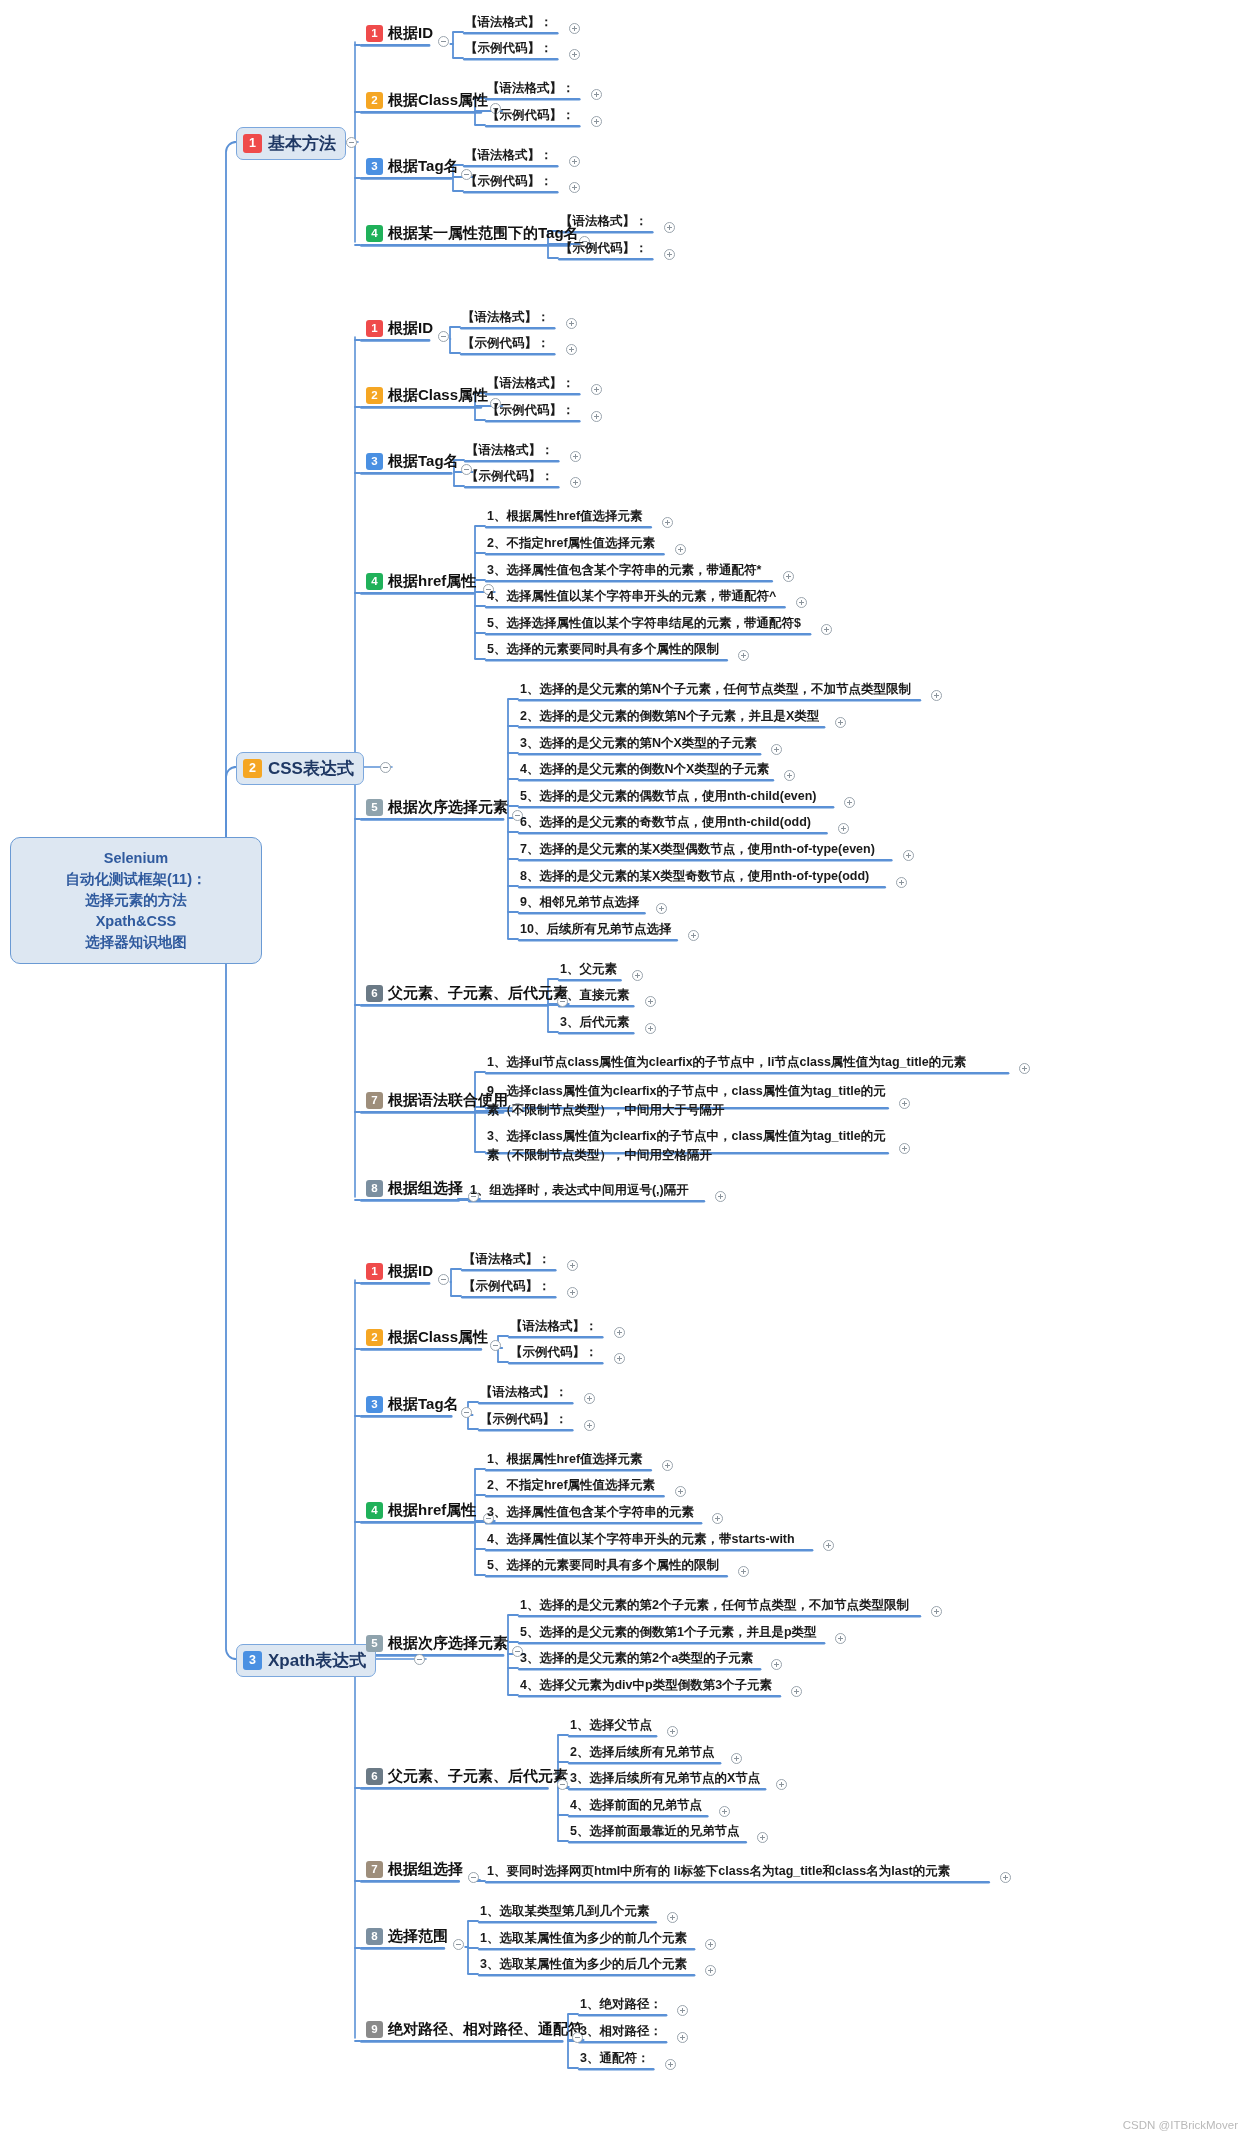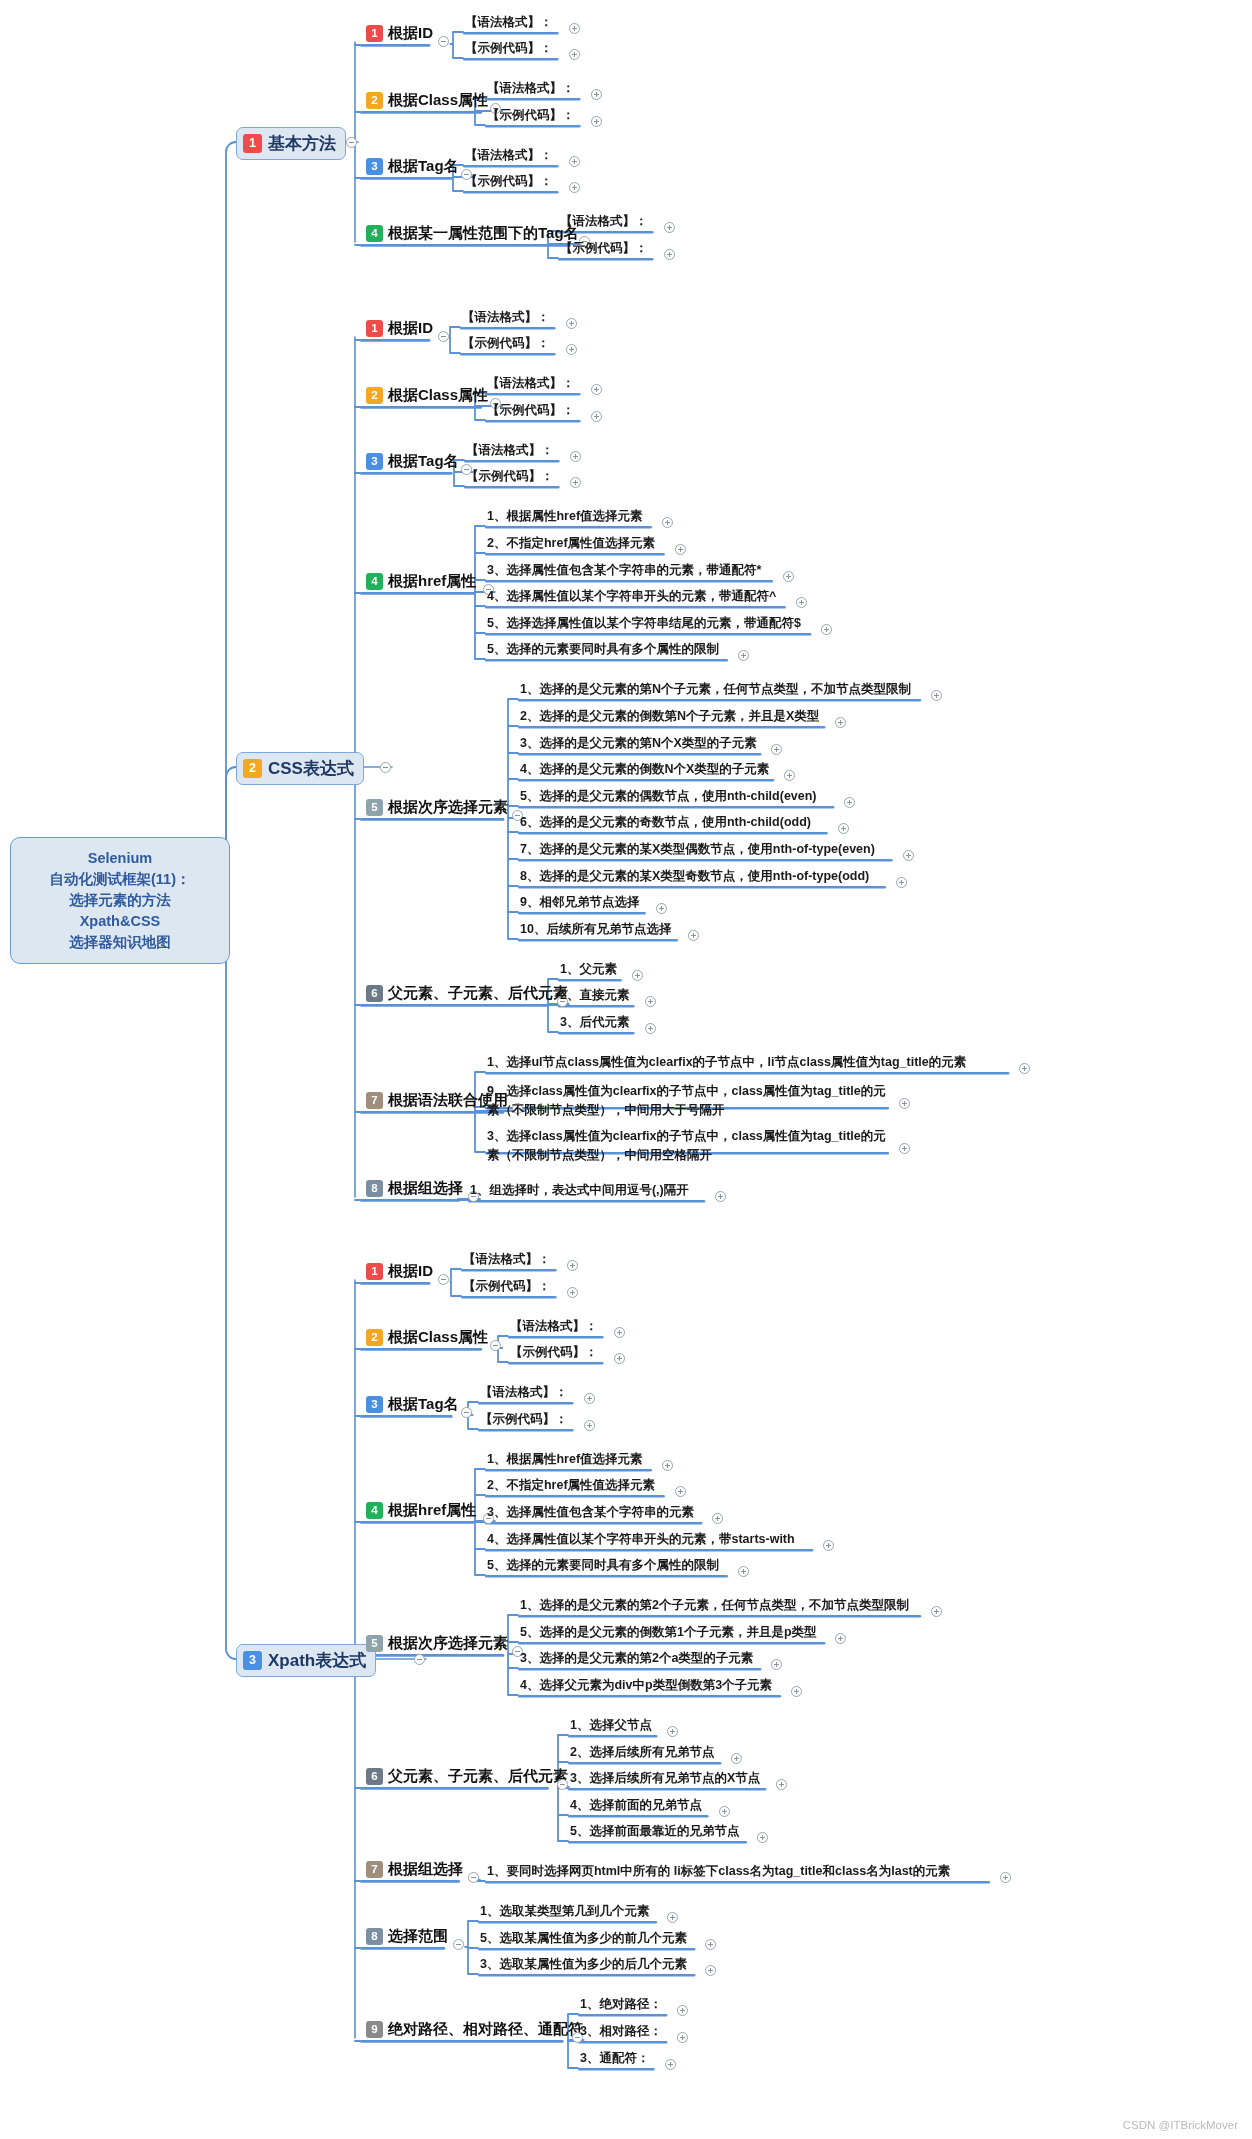--- a/index.html
+++ b/index.html
@@ -696,21 +696,21 @@
       <div class="node lvl2" style="left: 366px; top: 1927px;">
         <div class="badge" style="background: rgb(123, 143, 160);">8</div>
         <span>选择范围</span>
       </div>
       <div class="toggle" style="left: 453.2px; top: 1939px;"></div>
       <div class="node lvl3" style="left: 480px; top: 1903px;">
         <span>1、选取某类型第几到几个元素</span>
       </div>
       <div class="toggle plus" style="left: 667px; top: 1912px;"></div>
       <div class="node lvl3" style="left: 480px; top: 1930px;">
-        <span>5、选取某属性值为多少的前几个元素</span>
+        <span>1、选取某属性值为多少的前几个元素</span>
       </div>
       <div class="toggle plus" style="left: 705.4px; top: 1939px;"></div>
       <div class="node lvl3" style="left: 480px; top: 1956px;">
         <span>3、选取某属性值为多少的后几个元素</span>
       </div>
       <div class="toggle plus" style="left: 705.4px; top: 1965px;"></div>
       <div class="node lvl2" style="left: 366px; top: 2020px;">
         <div class="badge" style="background: rgb(138, 138, 138);">9</div>
         <span>绝对路径、相对路径、通配符</span>
       </div>
@@ -720,21 +720,21 @@
       </div>
       <div class="toggle plus" style="left: 677.4px; top: 2005px;"></div>
       <div class="node lvl3" style="left: 580px; top: 2023px;">
         <span>3、相对路径：</span>
       </div>
       <div class="toggle plus" style="left: 677.4px; top: 2032px;"></div>
       <div class="node lvl3" style="left: 580px; top: 2050px;">
         <span>3、通配符：</span>
       </div>
       <div class="toggle plus" style="left: 664.6px; top: 2059px;"></div>
-      <div class="node root" style="left: 10px; width: 220px; top: 836.5px;">
+      <div class="node root" style="left: 10px; width: 252px; top: 836.5px;">
         <div>Selenium</div>
         <div>自动化测试框架(11)：</div>
         <div>选择元素的方法</div>
         <div>Xpath&amp;CSS</div>
         <div>选择器知识地图</div>
       </div>
     </div>
   <div class="watermark">CSDN @ITBrickMover</div>
 </div>
 

